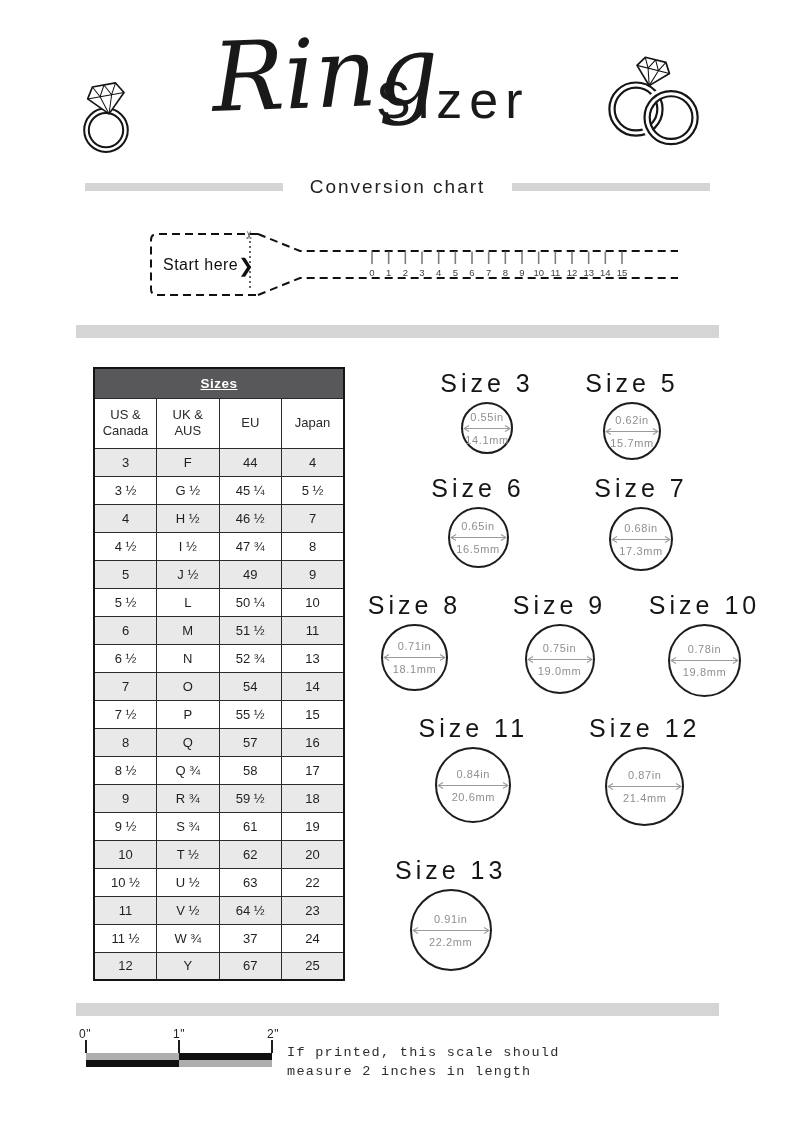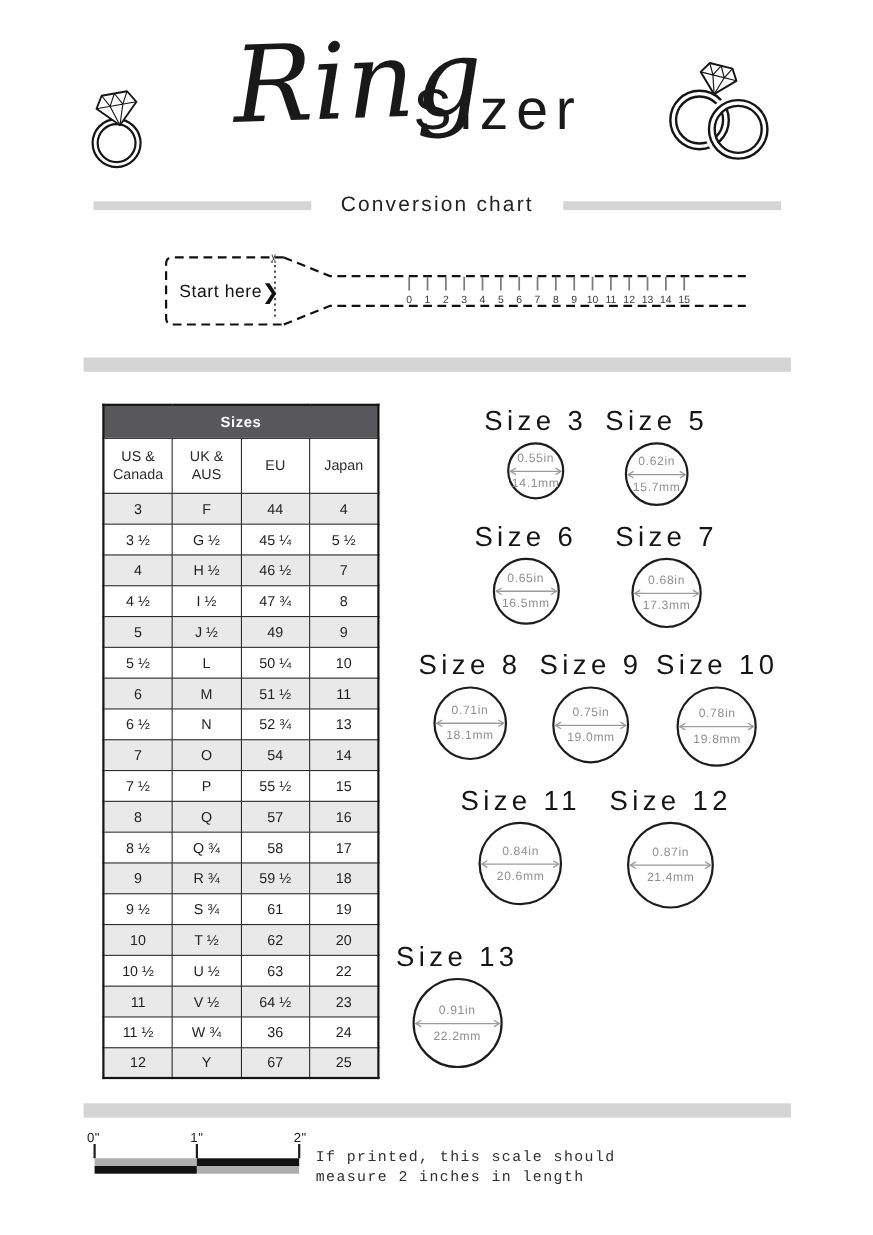--- a/index.html
+++ b/index.html
@@ -28,29 +28,29 @@
   .divider-bar{position:absolute;left:76px;width:643px;height:13px;background:var(--bar-gray);}
   .divider-bar.top{top:325px;}
   .divider-bar.bottom{top:1003px;}
 
   
   .size-table{position:absolute;left:93px;top:367px;width:252px;border-collapse:collapse;
     border:2px solid #141414;table-layout:fixed;}
   .size-table th,.size-table td{border:1px solid #2b2b2b;text-align:center;vertical-align:middle;
     font-size:13px;font-weight:normal;color:#1f1f1f;}
   .size-table .table-title th{background:var(--table-header-bg);color:#fff;font-weight:bold;
-    font-size:13.5px;letter-spacing:.5px;height:30px;}
+    font-size:13.5px;letter-spacing:.5px;height:30px;text-decoration:underline;}
   .size-table .col-head th{height:50px;font-size:13px;color:#2a2a2a;line-height:16px;padding:0 4px;}
   .size-table tbody td{height:28px;}
   .size-table tbody tr.shaded td{background:var(--table-row-alt);}
 
   
   .circles{position:absolute;left:360px;top:369px;width:364px;}
   .circle-row{display:flex;justify-content:center;align-items:flex-start;}
-  .circle-block{min-width:102px;display:flex;flex-direction:column;align-items:center;}
+  .circle-block{min-width:102px;display:flex;flex-direction:column;align-items:center;margin-left:35px;}
   .circle-label{font-size:25px;letter-spacing:4px;color:#151515;white-space:nowrap;margin-bottom:4px;}
   .ring-circle{border:2px solid #1d1d1d;border-radius:50%;display:flex;flex-direction:column;
     justify-content:center;align-items:center;background:#fff;}
   .dim-in,.dim-mm{font-size:11px;letter-spacing:.6px;color:var(--dim-gray);white-space:nowrap;line-height:12px;text-align:center;}
   .dim-arrow{display:block;margin:1px 0;}
 
   
   .scale-label{position:absolute;top:1027px;font-size:12px;color:#222;letter-spacing:.5px;}
   .scale-tick{position:absolute;top:1040px;width:2px;height:13px;background:#1d1d1d;}
   .scale-seg{position:absolute;height:7px;}
@@ -252,21 +252,21 @@
         </tr>
         <tr class="shaded">
           <td>11</td>
           <td>V ½</td>
           <td>64 ½</td>
           <td>23</td>
         </tr>
         <tr class="">
           <td>11 ½</td>
           <td>W ¾</td>
-          <td>36</td>
+          <td>37</td>
           <td>24</td>
         </tr>
         <tr class="shaded">
           <td>12</td>
           <td>Y</td>
           <td>67</td>
           <td>25</td>
         </tr>
       </tbody>
   </table>

